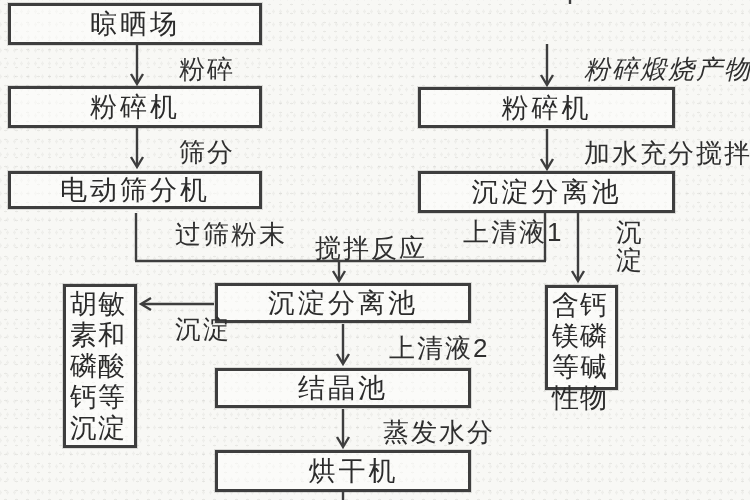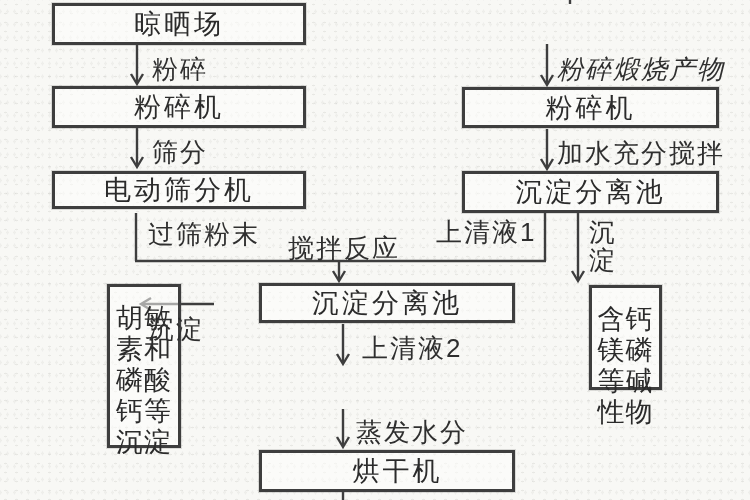--- a/index.html
+++ b/index.html
@@ -30,38 +30,38 @@
     position: absolute;
     box-sizing: border-box;
     border: 3px solid #3e3e3e;
     background: rgba(253,253,251,0.55);
     display: flex;
     align-items: center;
     justify-content: center;
     font-size: 27px;
     letter-spacing: 3px;
     color: #2b2b2b;
-    text-align: center;
+    text-align: left;
     box-shadow: 0 0 0 1px rgba(90,90,90,0.18);
-    margin-left: 44px;
   }
   .pbox.vertical {
-    padding: 16px 4px;
+    padding: 2px 4px;
     word-break: break-all;
     line-height: 31px;
     font-size: 27px;
     letter-spacing: 1px;
     align-items: flex-start;
   }
   .flabel {
     position: absolute;
     font-size: 26px;
     letter-spacing: 2px;
     color: #2f2f2f;
     white-space: nowrap;
+    margin-left: 27px;
   }
   .flabel.vtext {
     white-space: normal;
     word-break: break-all;
     width: 28px;
     line-height: 28px;
     letter-spacing: 0;
   }
 </style>
 </head>
@@ -134,20 +134,21 @@
 
   <div class="pbox" style="left:8px; top:171px; width:254px; height:38px;">电动筛分机</div>
 
 
   <div class="pbox" style="left:418px; top:87px; width:257px; height:41px;">粉碎机</div>
 
   <div class="pbox" style="left:418px; top:171px; width:257px; height:42px;">沉淀分离池</div>
 
   <div class="pbox" style="left:215px; top:283px; width:256px; height:40px;">沉淀分离池</div>
 
+  <div class="pbox" style="left:215px; top:368px; width:256px; height:40px;">结晶池</div>
 
   <div class="pbox" style="left:215px; top:450px; width:256px; height:42px;padding-left:21px;">烘干机</div>
 
   <div class="pbox vertical" style="left:63px; top:284px; width:74px; height:164px;">胡敏素和磷酸钙等沉淀</div>
 
   <div class="pbox vertical" style="left:545px; top:285px; width:73px; height:105px;">含钙镁磷等碱性物</div>
 
   <div class="flabel" style="left:152px; top:52px;">粉碎</div>
 
   <div class="flabel" style="left:152px; top:135px;">筛分</div>

